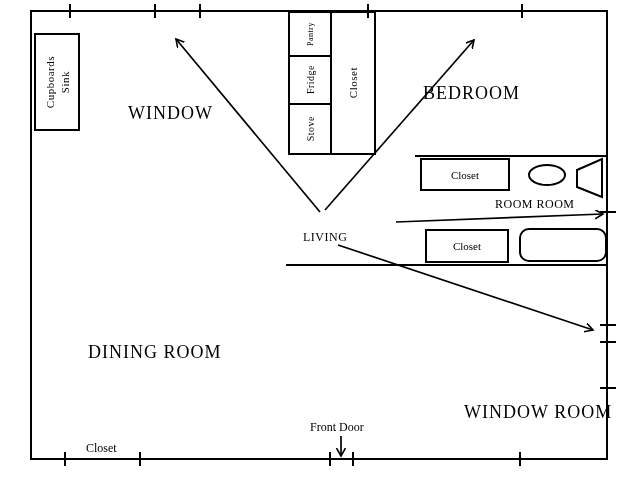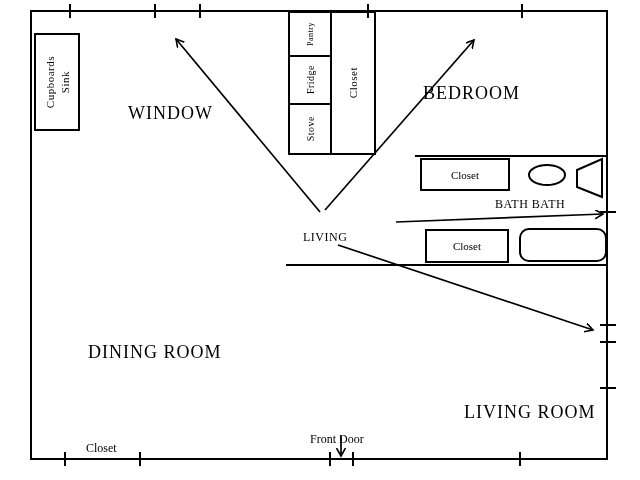--- a/index.html
+++ b/index.html
@@ -47,26 +47,26 @@
   <div class="abs wallbox fixbox" style="left:420px;top:158px;width:90px;height:33px;">
     <span class="f11">Closet</span>
   </div>
   <div class="abs wallbox fixbox" style="left:425px;top:229px;width:84px;height:34px;">
     <span class="f11">Closet</span>
   </div>
   <div class="abs wallbox" style="left:519px;top:228px;width:88px;height:34px;border-radius:10px;"></div>
 
   <div class="label" style="left:128px;top:103px;">WINDOW</div>
   <div class="label" style="left:423px;top:83px;">BEDROOM</div>
-  <div class="label small" style="left:495px;top:197px;">BATH BATH</div>
+  <div class="label small" style="left:495px;top:197px;">ROOM ROOM</div>
   <div class="label small" style="left:303px;top:230px;">LIVING</div>
   <div class="label" style="left:88px;top:317px;margin-top:25px;">DINING ROOM</div>
-  <div class="label" style="left:464px;top:402px;">LIVING ROOM</div>
+  <div class="label" style="left:464px;top:402px;">WINDOW ROOM</div>
   <div class="label small" style="left:86px;top:441px;letter-spacing:0;">Closet</div>
-  <div class="label small" style="left:310px;top:432px;letter-spacing:0;">Front Door</div>
+  <div class="label small" style="left:310px;top:420px;letter-spacing:0;">Front Door</div>
 
   <svg class="svg-overlay" viewBox="0 0 640 480">
     <defs>
       <marker id="arrow" markerWidth="12" markerHeight="12" refX="8" refY="4.5" orient="auto" markerUnits="userSpaceOnUse">
         <path d="M0,0 L8,4.5 L0,9" fill="none" stroke="#000" stroke-width="1.6"></path>
       </marker>
     </defs>
 
     <line x1="415" y1="156" x2="608" y2="156" stroke="#000" stroke-width="2"></line>
     <line x1="286" y1="265" x2="608" y2="265" stroke="#000" stroke-width="2"></line>

